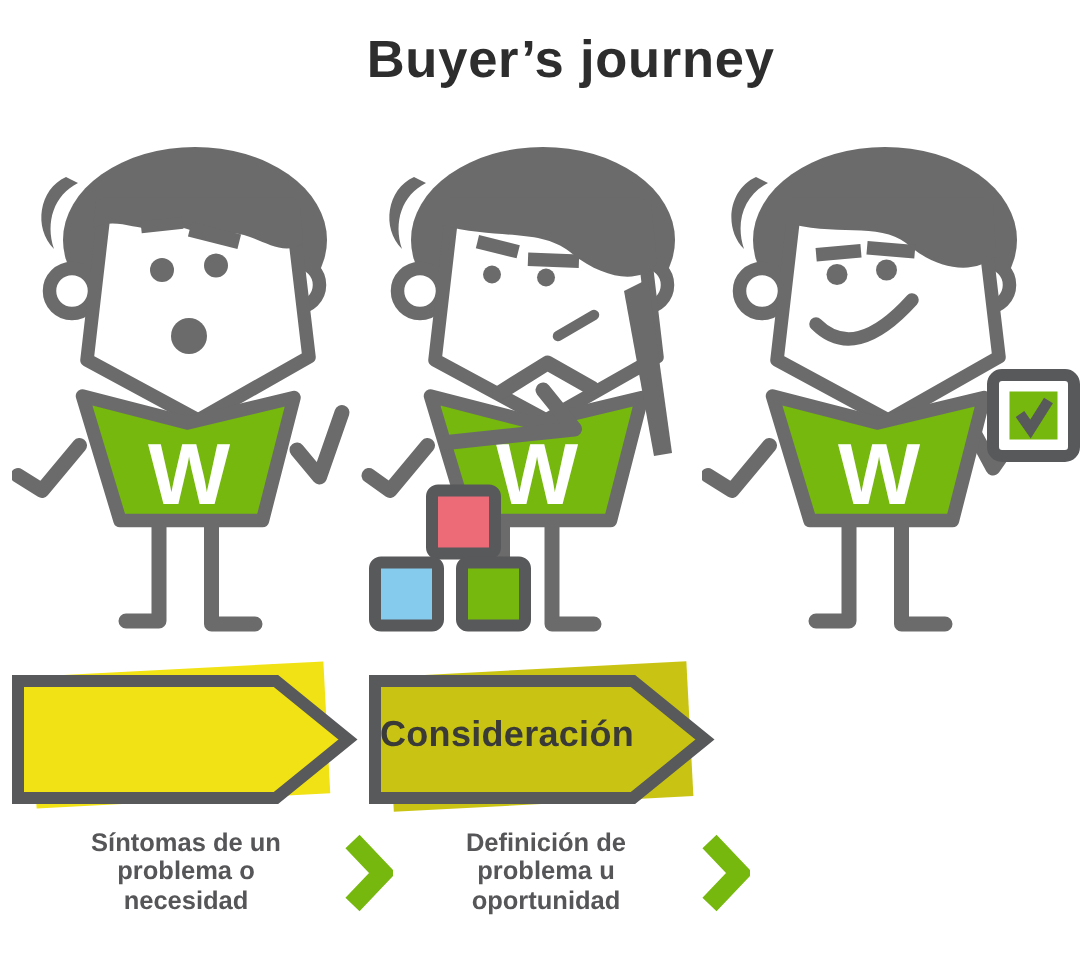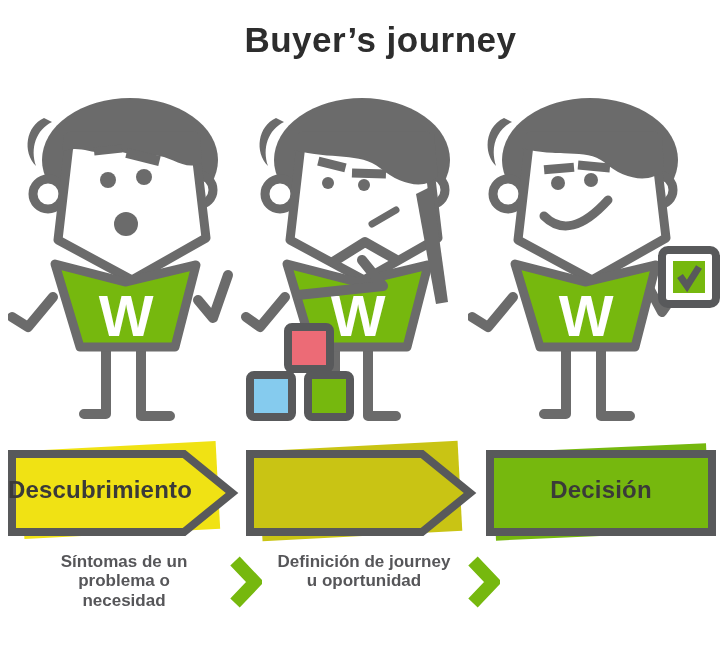--- a/index.html
+++ b/index.html
@@ -121,40 +121,33 @@
     <rect x="194" y="160" width="54" height="54" rx="6" fill="#ffffff" stroke="#58595b" stroke-width="8"></rect>
     <rect x="205" y="171" width="32" height="32" fill="#76b80e"></rect>
     <polyline points="212,186 219,196 231,177" fill="none" stroke="#58595b" stroke-width="7" stroke-linejoin="miter"></polyline>
   </svg>
 
   <div class="stage-banner banner-1" style="--banner-fill: #f0e214;">
     <svg width="236" height="104" viewBox="0 0 236 104">
       <rect class="banner-bg" x="18" y="8" width="196" height="88" transform="rotate(-3 116 52)"></rect>
       <path class="banner-shape" d="M 8,16 L 180,16 L 228,55 L 180,94 L 8,94 Z"></path>
     </svg>
-    <div class="banner-label arrow-pad">Descubrimiento</div>
   </div>
 
   <div class="stage-banner banner-2" style="--banner-fill: #c9c414;">
     <svg width="236" height="104" viewBox="0 0 236 104">
       <rect class="banner-bg" x="18" y="8" width="200" height="90" transform="rotate(-3 118 52)"></rect>
       <path class="banner-shape" d="M 8,16 L 180,16 L 228,55 L 180,94 L 8,94 Z"></path>
     </svg>
+    <div class="banner-label arrow-pad">Consideración</div>
   </div>
 
-  <div class="stage-banner banner-3" style="--banner-fill: #76b80e;">
-    <svg width="238" height="104" viewBox="0 0 238 104">
-      <rect class="banner-bg" x="12" y="10" width="214" height="88" transform="rotate(-2.5 119 54)"></rect>
-      <path class="banner-shape" d="M 8,16 L 230,16 L 230,94 L 8,94 Z"></path>
-    </svg>
-    <div class="banner-label">Decisión</div>
-  </div>
 
   <div class="caption caption-1">Síntomas de un problema o necesidad</div>
-  <div class="caption caption-2">Definición de journey u oportunidad</div>
+  <div class="caption caption-2">Definición de problema u oportunidad</div>
 
   <svg class="chevron chevron-1" width="34" height="52" viewBox="0 0 34 52">
     <polyline points="7,5 27,26 7,47" fill="none" stroke="#76b80e" stroke-width="13" stroke-linejoin="miter" stroke-linecap="butt"></polyline>
   </svg>
   <svg class="chevron chevron-2" width="34" height="52" viewBox="0 0 34 52">
     <polyline points="7,5 27,26 7,47" fill="none" stroke="#76b80e" stroke-width="13" stroke-linejoin="miter" stroke-linecap="butt"></polyline>
   </svg>
 
 </div>
 

